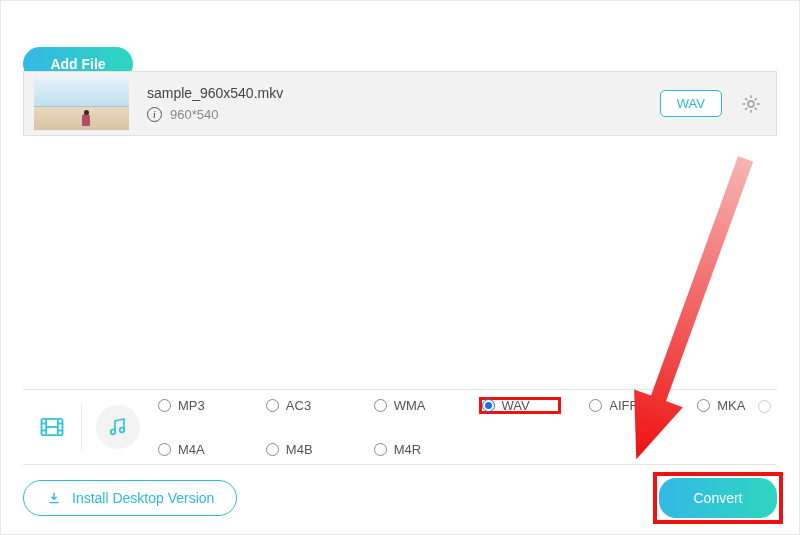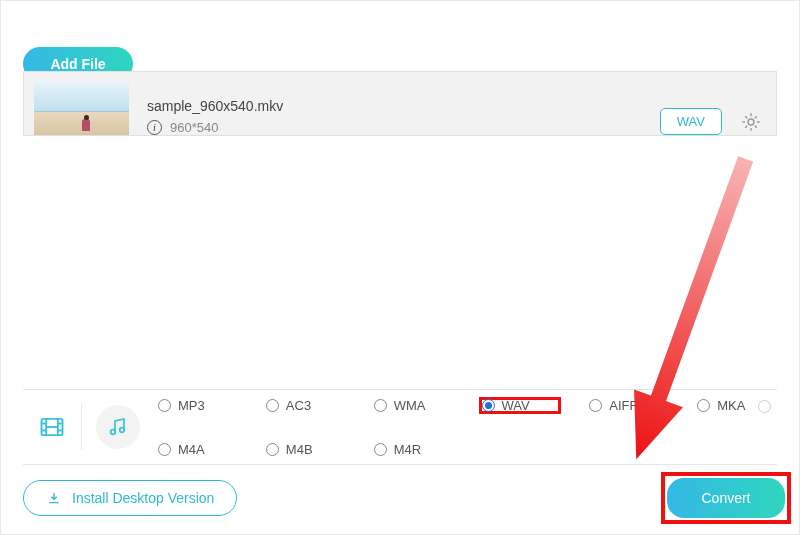--- a/index.html
+++ b/index.html
@@ -16,21 +16,21 @@
     border: none; cursor: pointer;
     display: flex; align-items: center; justify-content: center; margin-top: 24px;
   }
 
   .file-row {
     position: absolute;
     top: 70px; left: 22px; right: 22px;
     height: 65px;
     background: #f2f2f2;
     border: 1px solid #e0e0e0;
-    display: flex; align-items: flex-end;
+    display: flex; align-items: center;
     padding: 0 14px 0 10px;
   }
   .thumb {
     width: 95px; height: 53px; position: relative;
     background: linear-gradient(to bottom, #e6f3fa 0%, #bfe0ee 55%, #e9d9bf 55%, #d7c4a2 100%);
     flex-shrink: 0;
   }
   .thumb .horizon { position: absolute; top: 29px; left:0; right:0; height:1px; background:#a8c5cf; }
   .thumb .person {
     position: absolute; bottom: 4px; left: 48px; width: 8px; height: 12px;
@@ -82,21 +82,21 @@
     width: 13px; height: 13px; border-radius: 50%; border: 1.5px solid #888; display:inline-block; position:relative; flex-shrink:0;
   }
   .radio.sel { border-color: #1f6fe0; }
   .radio.sel::after { content:""; position:absolute; inset:2px; border-radius:50%; background:#1f6fe0; }
   .opt.highlight { outline: 3px solid #e11; outline-offset: -3px; padding: 1px 6px 1px 3px; margin-left: -3px; }
   .opt.partial .radio { border-color: #ccc; }
 
   
   .bottom-row {
     position: absolute;
-    left: 22px; right: 14px; bottom: 14px; height: 45px;
+    left: 22px; right: 22px; bottom: 14px; height: 45px;
     display: flex; align-items: center; justify-content: space-between;
   }
   .install-btn {
     border: 1.5px solid #2fb9d4; color: #2fb9d4; background:#fff;
     border-radius: 20px; height: 36px; padding: 0 22px;
     display: flex; align-items: center; gap: 10px; font-size: 14px; cursor:pointer;
   }
   .dl-icon { width:16px; height:16px; }
   .convert-wrap { outline: 4px solid #e11; outline-offset: 2px; }
   .convert-btn {

